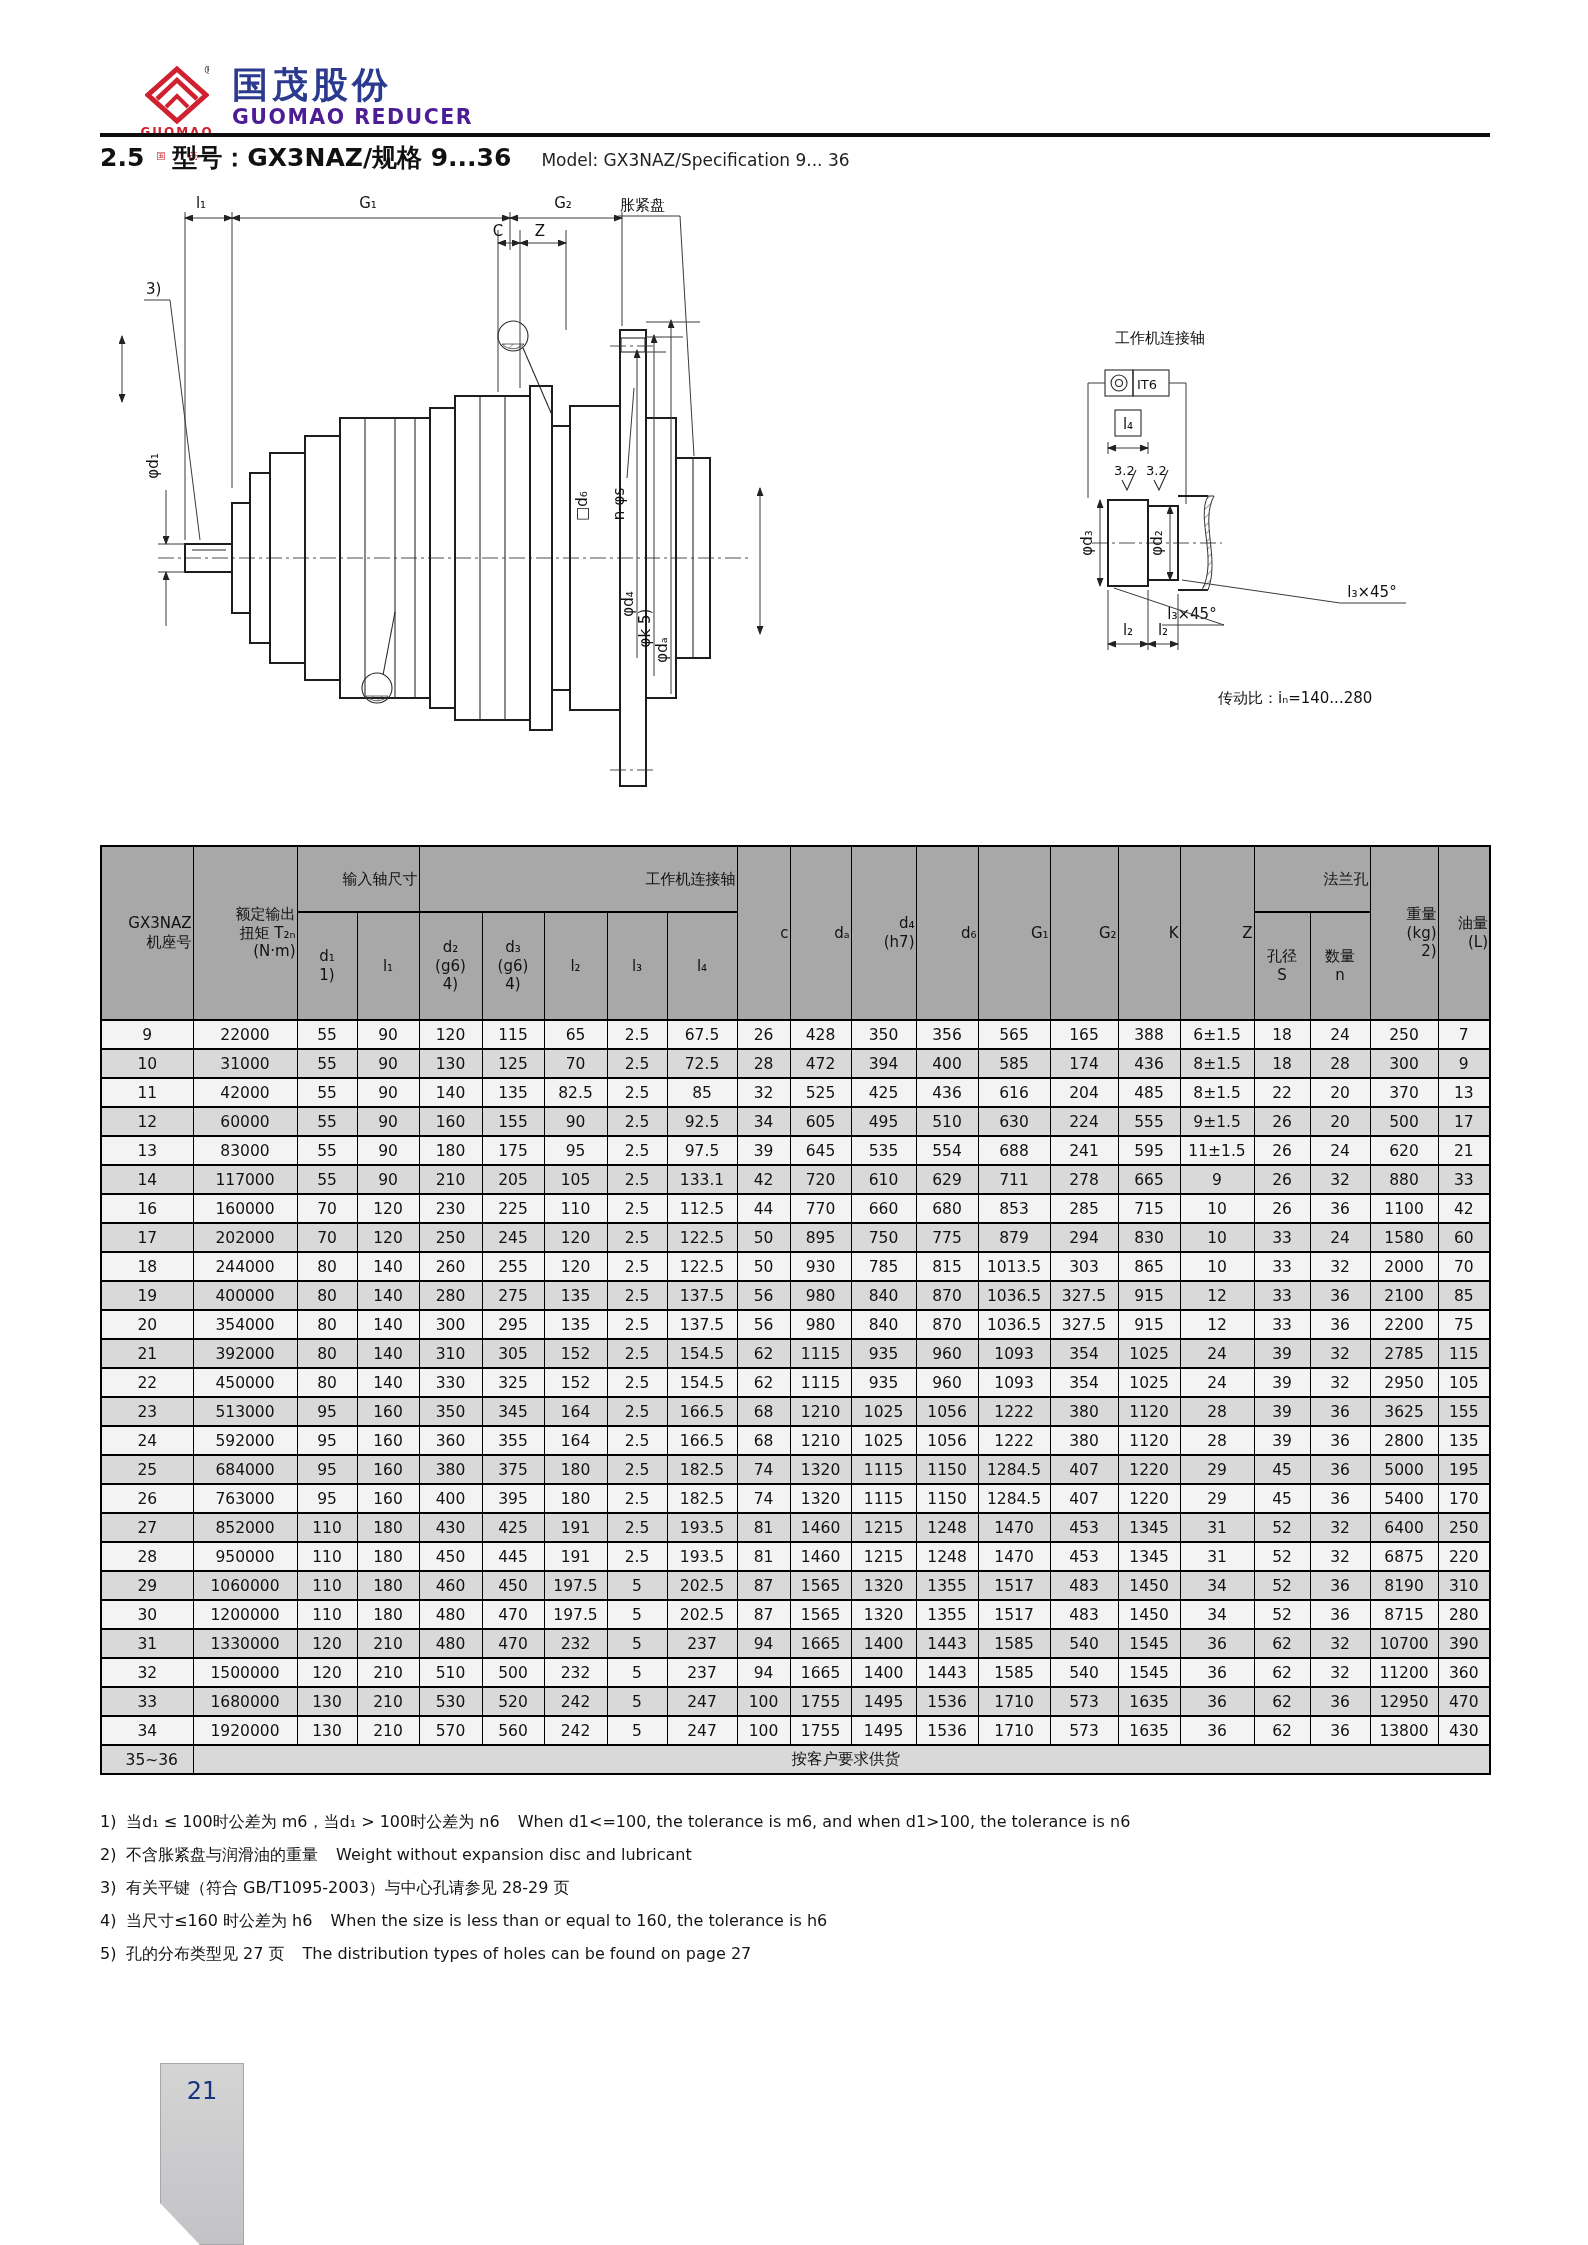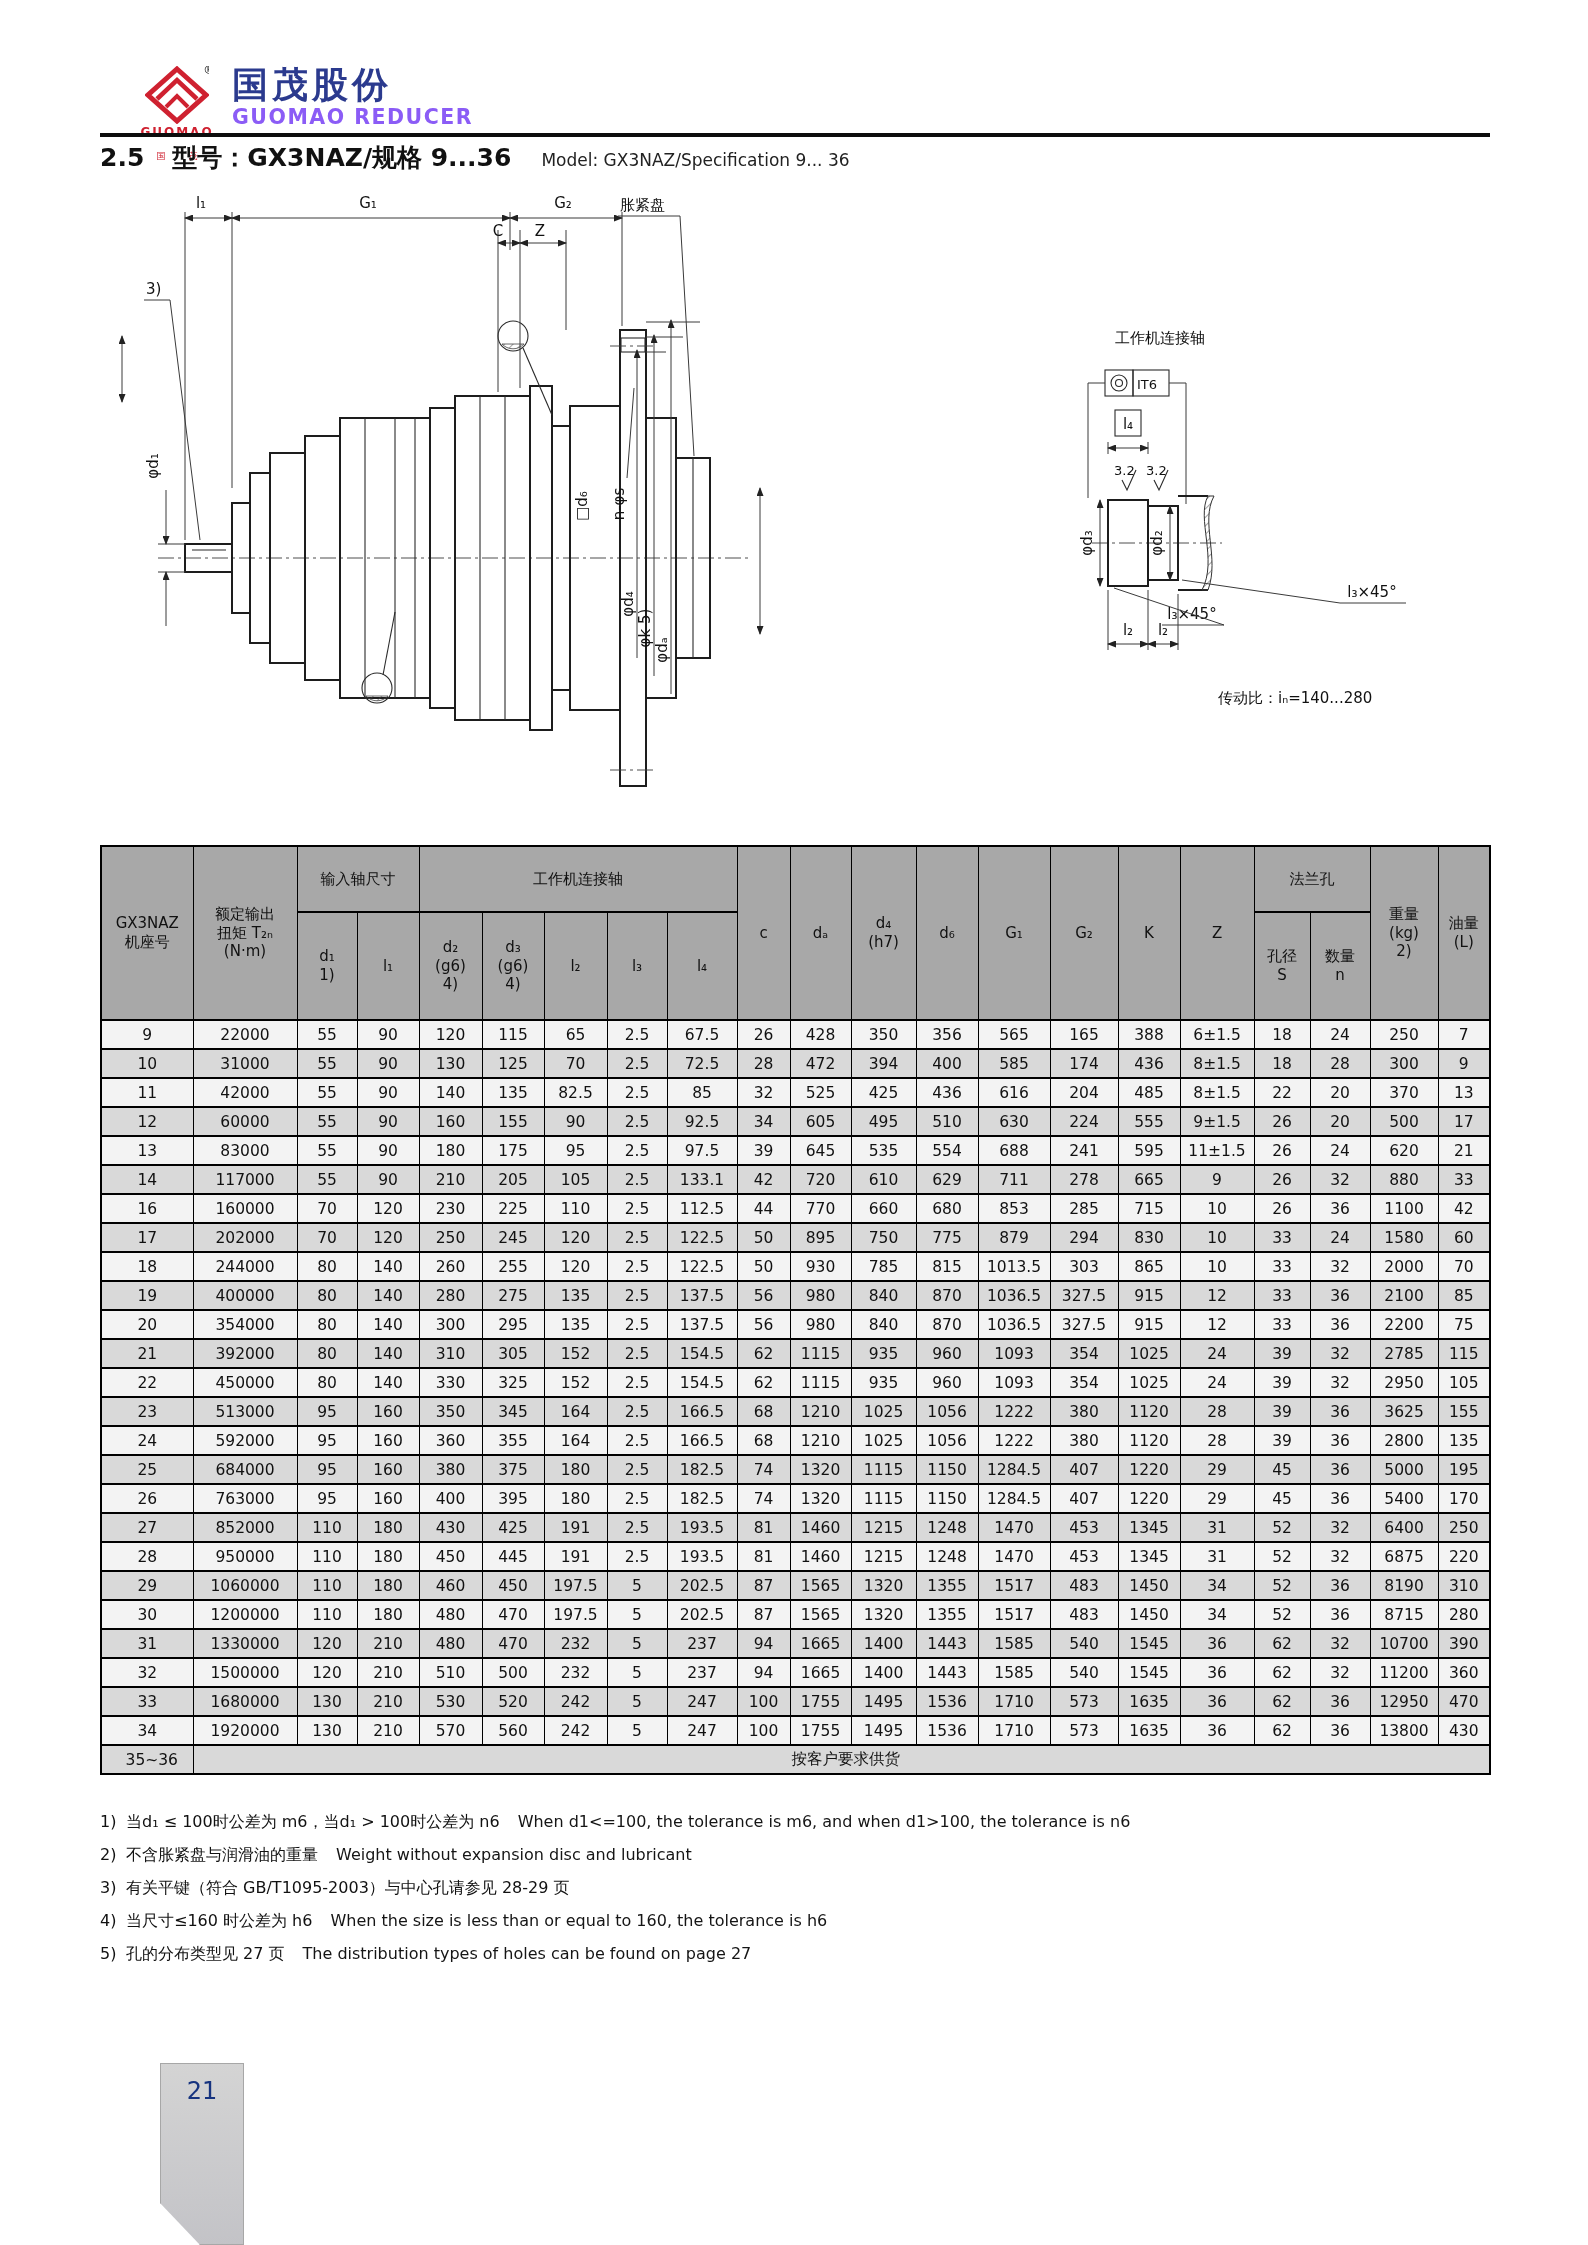--- a/index.html
+++ b/index.html
@@ -6,21 +6,21 @@
   .sheet{position:relative;width:1588px;height:2245px;background:#ffffff;overflow:hidden;
          font-family:"DejaVu Sans","Liberation Sans",sans-serif;color:#111;}
 
   
   .brand{position:absolute;left:138px;top:66px;display:flex;gap:16px;align-items:flex-start;}
   .logo-col{display:flex;flex-direction:column;align-items:center;width:78px;}
   .logo-col .en{color:#cf2130;font-weight:bold;font-size:12px;letter-spacing:2px;margin-top:1px;}
   .logo-col .zh{color:#cf2130;font-size:9px;letter-spacing:10px;margin-top:11px;padding-left:10px;}
   .brand-text{display:flex;flex-direction:column;line-height:1.05;}
   .brand-text .zh{color:#2b3a8e;font-weight:bold;font-size:36px;letter-spacing:4px;}
-  .brand-text .en{color:#8b5cf6;font-weight:bold;font-size:20.5px;letter-spacing:1.5px;margin-top:3px;}
+  .brand-text .en{color:#4c1d95;font-weight:bold;font-size:20.5px;letter-spacing:1.5px;margin-top:3px;}
   .rule{position:absolute;left:100px;top:133px;width:1390px;height:3.5px;background:#0d0d0d;}
 
   
   .title-row{position:absolute;left:100px;top:141px;width:1420px;display:flex;align-items:baseline;}
   .title-no{font-size:25px;font-weight:bold;}
   .title-zh{font-size:25px;font-weight:bold;margin-left:28px;}
   .title-en{font-size:17px;margin-left:30px;color:#222;}
 
   
   .drawing-wrap{position:absolute;left:100px;top:188px;width:1400px;height:650px;}
@@ -32,21 +32,21 @@
   .cl{stroke:#3a3a3a;stroke-width:0.9;fill:none;stroke-dasharray:16 4 3 4;}
 
   
   table.spec{position:absolute;left:100px;top:845px;border-collapse:collapse;table-layout:fixed;
              width:1389px;font-size:15.5px;text-align:center;}
   table.spec th,table.spec td{border-left:1px solid #000;border-right:1px solid #000;
              border-top:2px solid #000;border-bottom:2px solid #000;padding:0 1px;overflow:hidden;}
   table.spec{border:2.5px solid #000;}
   table.spec th{background:#a8a8a8;font-weight:normal;font-size:15px;line-height:1.25;}
   .pre{white-space:pre-line;}
-  table.spec thead tr.grp th{height:64px;}
+  table.spec thead tr.grp th{height:64px;text-align:right;}
   table.spec thead tr.sub th{height:106px;}
   table.spec tbody td{height:27px;}
   tr.odd td{background:#f3f3f3;}
   tr.even td{background:#d9d9d9;}
   tr.lastrow td{background:#d9d9d9;height:28px;padding-left:10px;}
 
   
   .footnotes{position:absolute;left:100px;top:1812px;width:1430px;font-size:16px;}
   .fn{display:flex;margin-bottom:13px;line-height:1.25;}
   .fn .m{width:26px;flex:none;}

